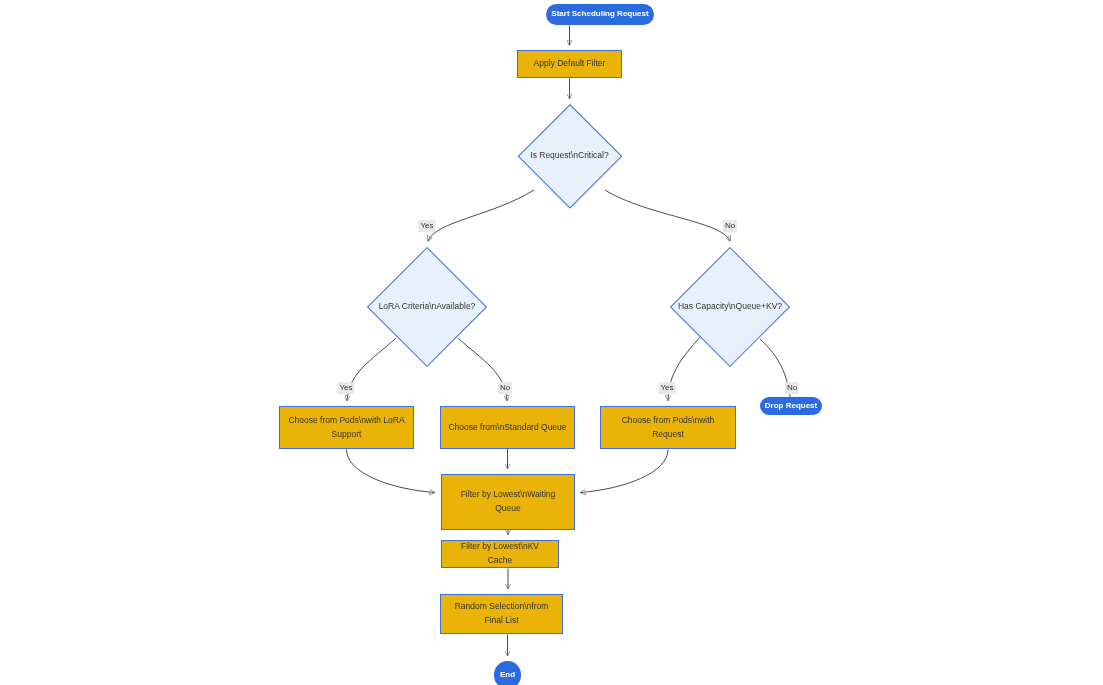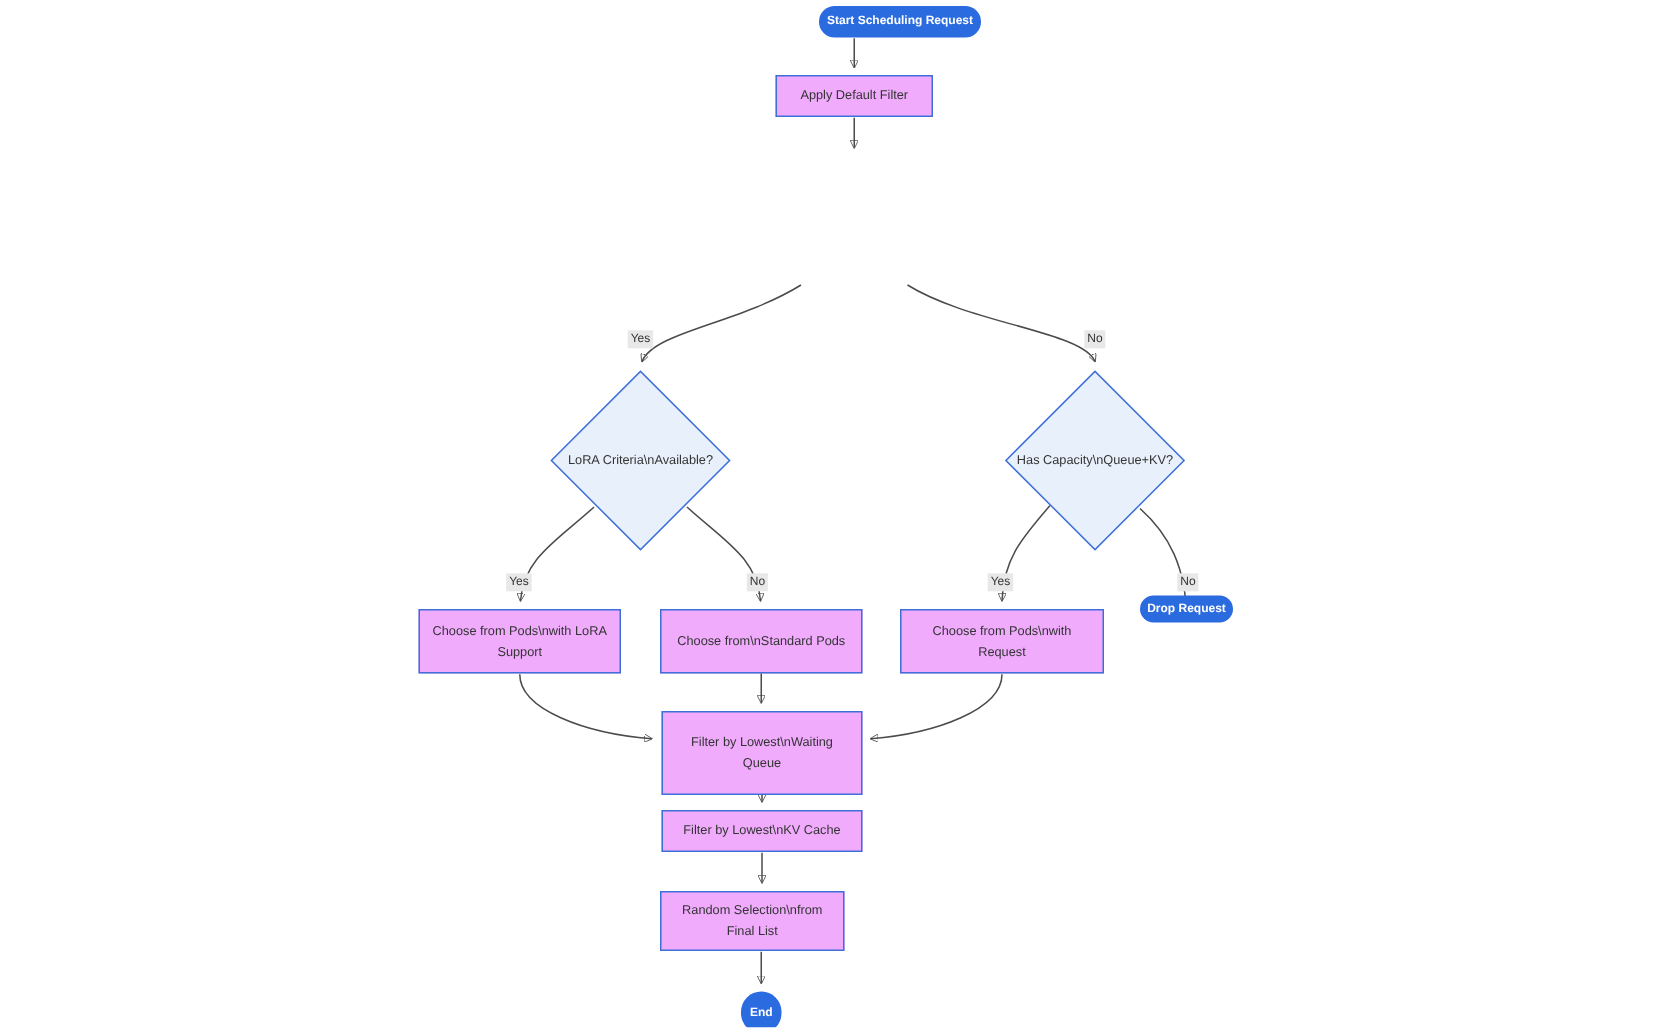--- a/index.html
+++ b/index.html
@@ -30,21 +30,21 @@
     align-items: center;
     justify-content: center;
     text-align: center;
     font-size: 8.5px;
     line-height: 1.6;
     color: #333333;
     padding: 0 6px;
     z-index: 2;
   }
   .process {
-    background: #f0abfc;
+    background: #eab308;
     border: 1.5px solid #3e6fd9;
   }
   .terminal {
     background: #2b6be0;
     border-radius: 999px;
   }
   .terminal .node-label {
     color: #ffffff;
     font-weight: bold;
     font-size: 8px;
@@ -101,52 +101,56 @@
   </svg>
 
   <div class="node terminal" style="left:515px; top:4px; width:108px; height:21px;margin-left:31px;">
     <span class="node-label">Start Scheduling Request</span>
   </div>
 
   <div class="node process" style="left:517px; top:50px; width:105px; height:28px;">
     <span class="node-label">Apply Default Filter</span>
   </div>
 
+  <div class="node diamond" style="left:517.5px; top:103.5px; width:104px; height:104px;">
+    <div class="diamond-shape" style="width:73.5px; height:73.5px;"></div>
+    <span class="node-label">Is Request\nCritical?</span>
+  </div>
 
   <div class="node diamond" style="left:367px; top:247px; width:120px; height:120px;">
     <div class="diamond-shape" style="width:85px; height:85px;"></div>
     <span class="node-label">LoRA Criteria\nAvailable?</span>
   </div>
 
   <div class="node diamond" style="left:670px; top:247px; width:120px; height:120px;">
     <div class="diamond-shape" style="width:85px; height:85px;"></div>
     <span class="node-label">Has Capacity\nQueue+KV?</span>
   </div>
 
   <div class="node process" style="left:279px; top:406px; width:135px; height:43px;">
     <span class="node-label">Choose from Pods\nwith LoRA Support</span>
   </div>
 
   <div class="node process" style="left:440px; top:406px; width:135px; height:43px;">
-    <span class="node-label">Choose from\nStandard Pods</span>
+    <span class="node-label">Choose from\nStandard Queue</span>
   </div>
 
   <div class="node process" style="left:600px; top:406px; width:136px; height:43px;">
     <span class="node-label">Choose from Pods\nwith Request</span>
   </div>
 
   <div class="node terminal" style="left:760px; top:397px; width:62px; height:18px;">
     <span class="node-label">Drop Request</span>
   </div>
 
   <div class="node process" style="left:441px; top:474px; width:134px; height:56px;">
     <span class="node-label">Filter by Lowest\nWaiting Queue</span>
   </div>
 
-  <div class="node process" style="left:441px; top:540px; width:134px; height:28px;">
+  <div class="node process" style="left:441px; top:540px; width:118px; height:28px;">
     <span class="node-label">Filter by Lowest\nKV Cache</span>
   </div>
 
   <div class="node process" style="left:440px; top:594px; width:123px; height:40px;">
     <span class="node-label">Random Selection\nfrom Final List</span>
   </div>
 
   <div class="node terminal" style="left:494px; top:661px; width:27px; height:28px;">
     <span class="node-label">End</span>
   </div>

